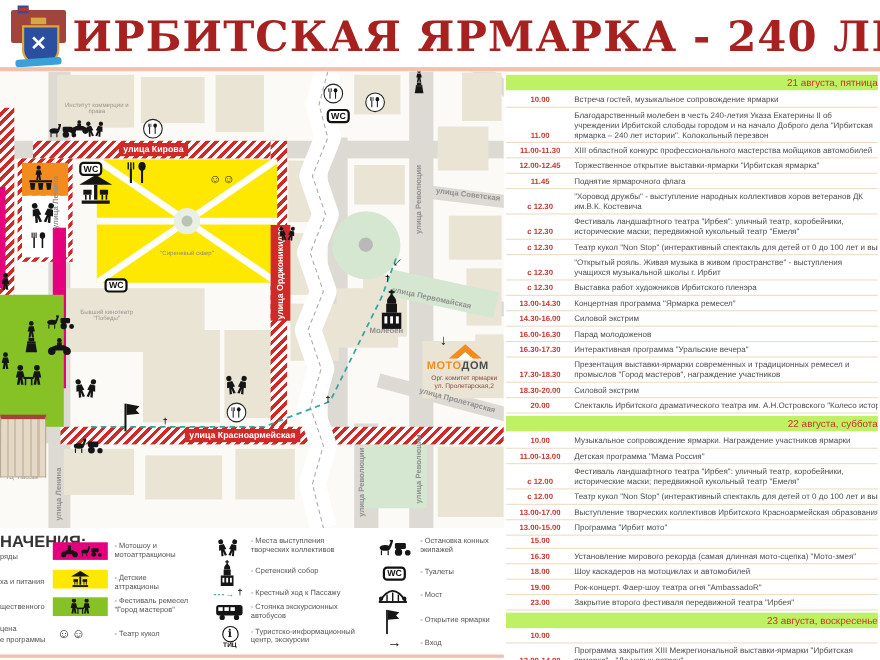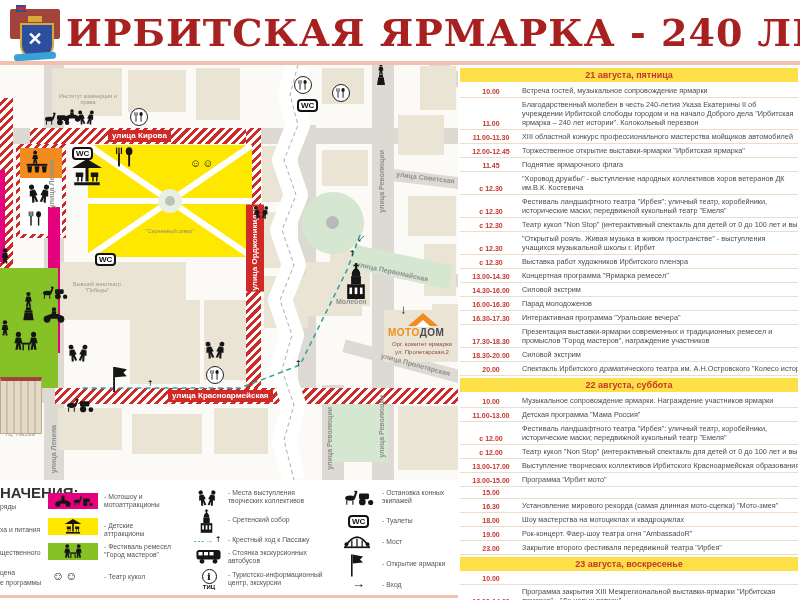--- a/index.html
+++ b/index.html
@@ -29,22 +29,22 @@
   .cross{color:#111;font-size:8px;font-weight:bold}
   .dashpath{color:#35a79c;font-size:8px;font-weight:bold;letter-spacing:1px}
   
   .mototxt{font-weight:bold;font-size:10px;letter-spacing:.5px}
   .orgtxt{color:#8a4a42;font-size:6px;line-height:7px;text-align:center}
   
   .leg{color:#555;font-size:6.8px;line-height:8px}
   .leghead{color:#333;font-weight:bold;font-size:15px}
   
   #sched{left:460px;top:66px;width:338px}
-  .dayhdr{background:#fde047;color:#c5352c;font-weight:bold;font-size:9px;
-          text-align:center;padding:2px 0;margin:2px 0}
+  .dayhdr{background:#bef264;color:#c5352c;font-weight:normal;font-size:9px;
+          text-align:right;padding:2px 0;margin:2px 0}
   .row{display:flex;border-bottom:1px solid #eedcc9;padding:2px 0;align-items:flex-end}
   .row .t{width:62px;flex:0 0 62px;color:#c5352c;font-weight:bold;font-size:7px;
           text-align:center}
   .row .d{flex:1;color:#4c4c4c;font-size:7.3px;line-height:9px;overflow:hidden}
   #day1 .row:nth-of-type(3) .d,#day1 .row:nth-of-type(8) .d,
   #day1 .row:nth-of-type(17) .d,#day2 .row:nth-of-type(4) .d,
   #day2 .row:nth-of-type(5) .d{white-space:nowrap}
 </style>
 </head>
 <body>
@@ -576,21 +576,21 @@
           <div class="t">15.00</div>
         </div>
 
         <div class="row">
           <div class="t">16.30</div>
           <div class="d">Установление мирового рекорда (самая длинная мото-сцепка) "Мото-змея"</div>
         </div>
 
         <div class="row">
           <div class="t">18.00</div>
-          <div class="d">Шоу мастерства на мотоциклах и квадроциклах</div>
+          <div class="d">Шоу каскадеров на мотоциклах и автомобилей</div>
         </div>
 
         <div class="row">
           <div class="t">19.00</div>
           <div class="d">Рок-концерт. Фаер-шоу театра огня "AmbassadoR"</div>
         </div>
 
         <div class="row">
           <div class="t">23.00</div>
           <div class="d">Закрытие второго фестиваля передвижной театра "Ирбея"</div>

